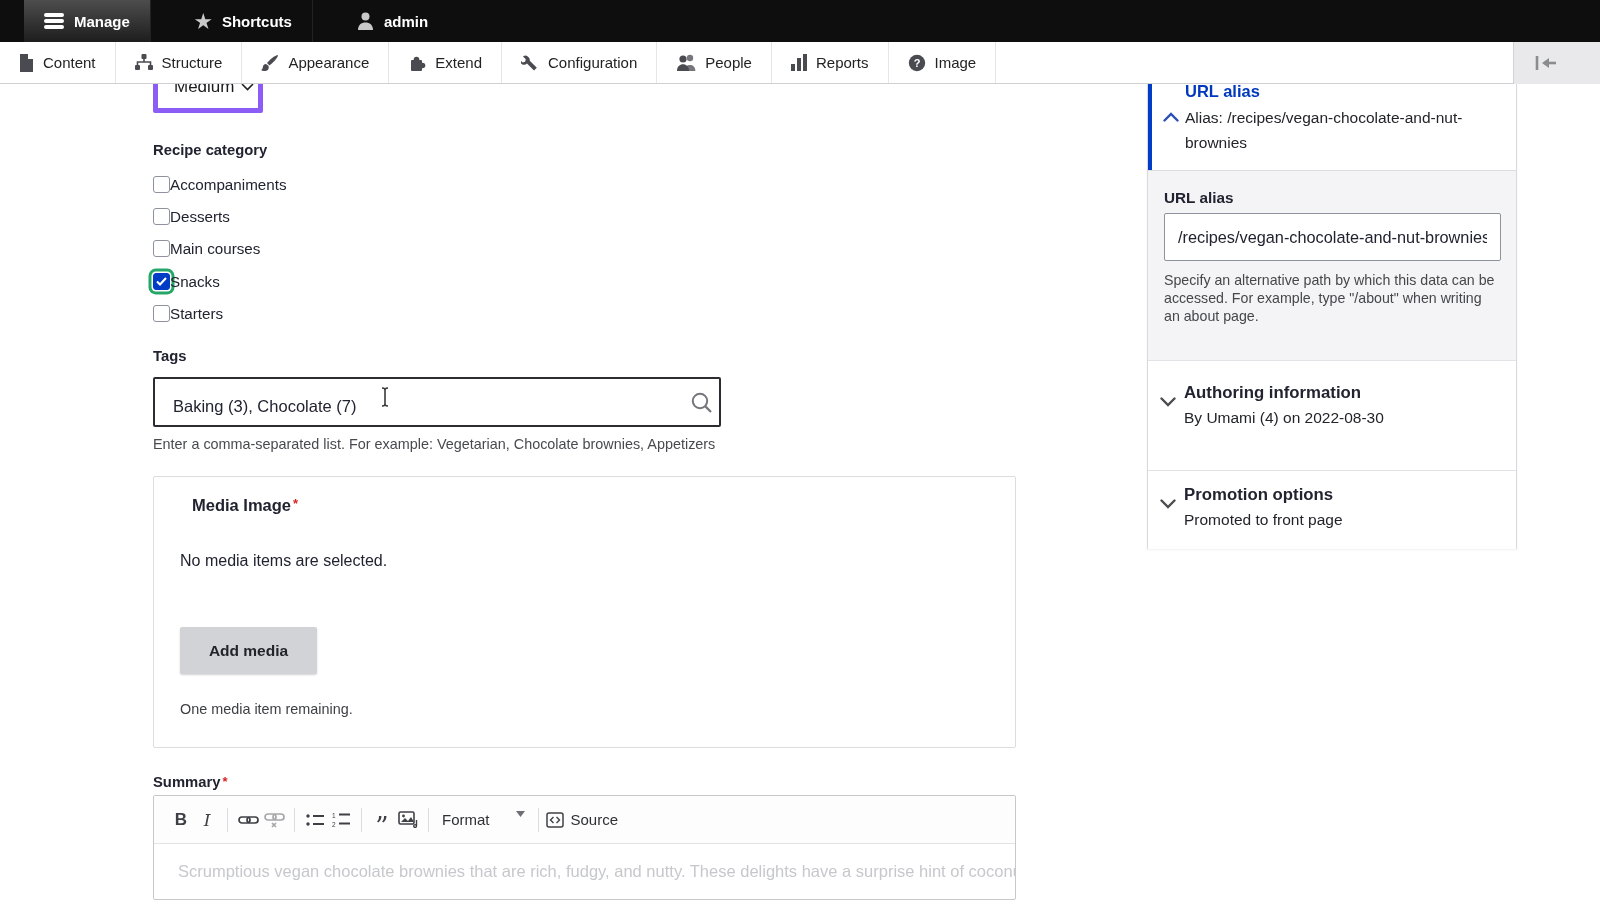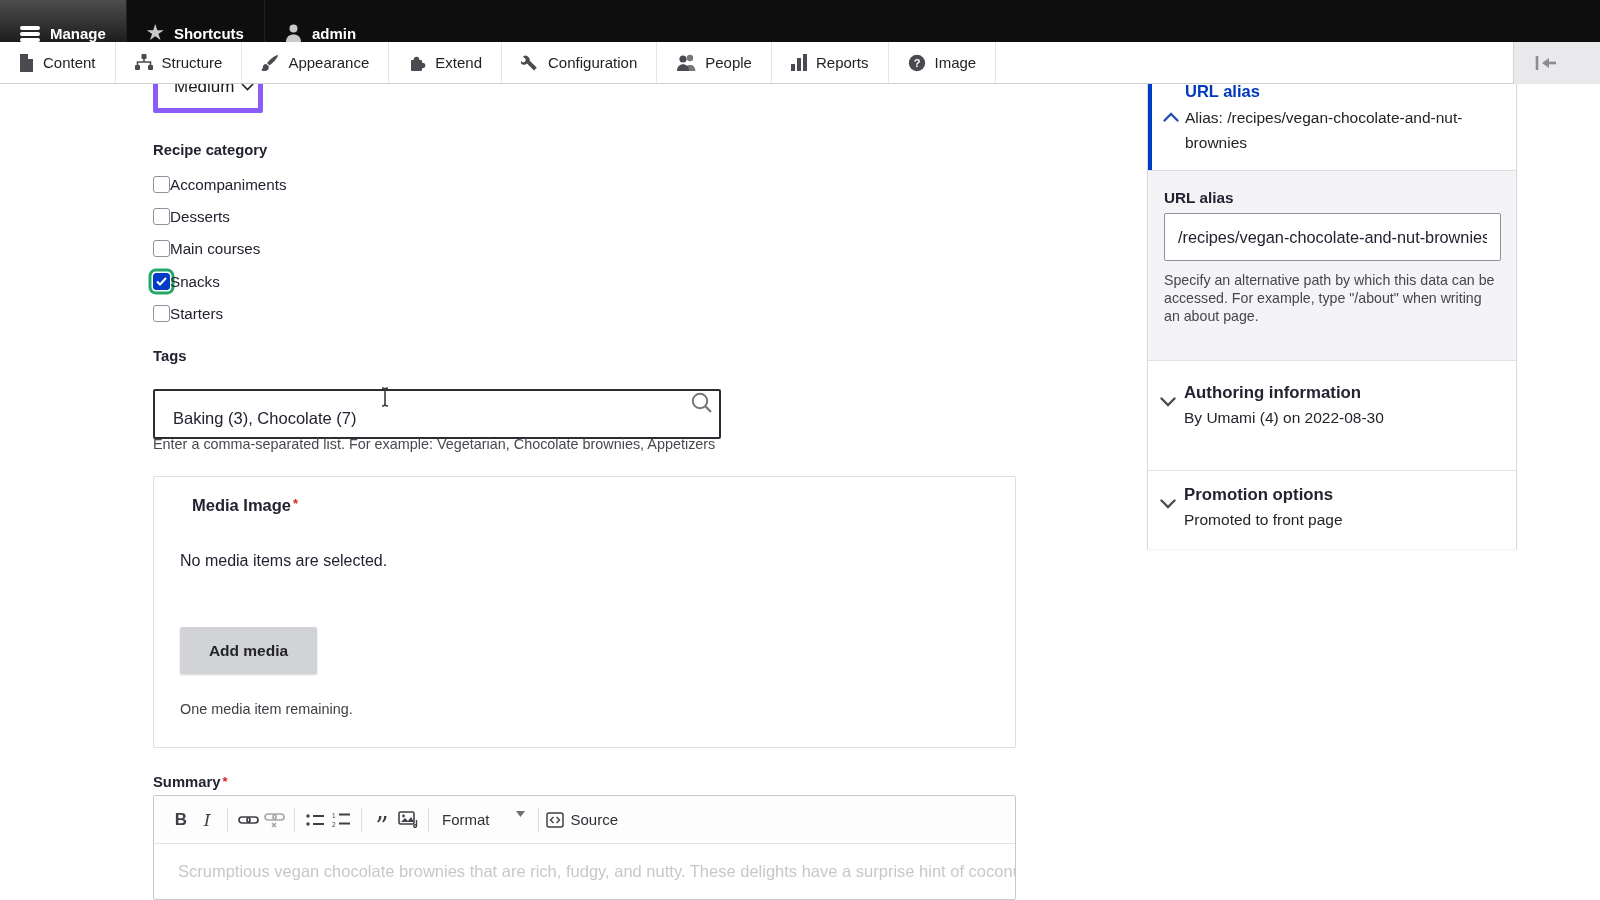--- a/index.html
+++ b/index.html
@@ -1,21 +1,21 @@
 <!DOCTYPE html>
 <html><head>
 <meta charset="utf-8">
 <style>
   * { box-sizing: border-box; margin: 0; padding: 0; }
   html,body { width:1600px; height:900px; overflow:hidden; }
   body { position:relative; background:#fff; font-family:"Liberation Sans", sans-serif; color:#222330; }
 
   
   .admin-bar { position:absolute; left:0; top:0; width:1600px; height:42px; background:#0e0e0e; z-index:30; display:flex; align-items:stretch; }
-  .abar-tab { display:flex; align-items:flex-end; gap:10px; padding:0 20px; color:#fff; font-size:15px; font-weight:bold; cursor:pointer; border-right:1px solid #222; }
+  .abar-tab { display:flex; align-items:center; gap:10px; padding:0 20px; color:#fff; font-size:15px; font-weight:bold; cursor:pointer; border-right:1px solid #222;margin-left:24px; }
   .abar-tab.active { background:linear-gradient(#4d4d4d,#1d1d1d); }
   .abar-ico { display:inline-flex; }
   .star-glyph { color:#c9c9c9; font-size:19px; line-height:1; }
 
   
   .toolbar { position:absolute; left:0; top:42px; width:1600px; height:42px; background:#fff; z-index:29; display:flex; border-bottom:1px solid #cfd0d4; }
   .tb-tab { display:flex; align-items:center; justify-content:center; gap:9px; padding:0 19px; font-size:15px; color:#232323; border-right:1px solid #e6e6e8; cursor:pointer; background:#fff; }
   .tb-tab svg { flex:none; }
   .tb-right { position:absolute; right:0; top:0; width:87px; height:42px; background:#e9e9eb; border-left:1px solid #d2d2d5; display:flex; align-items:center; }
   .tray-toggle { margin-left:17px; width:30px; height:26px; display:flex; align-items:center; justify-content:center; cursor:pointer; }
@@ -29,21 +29,21 @@
   .cat-label { position:absolute; left:153px; top:142px; }
   .cat-list { position:absolute; left:153px; top:168px; display:flex; flex-direction:column; }
   .cat-row { display:flex; align-items:center; height:32.4px; cursor:pointer; }
   .cbox { width:17px; height:17px; border:1px solid #8e929c; border-radius:3px; background:#fff; flex:none; display:flex; align-items:center; justify-content:center; }
   .cat-row.checked .cbox { background:#003cc5; border-color:#003cc5; box-shadow:0 0 0 1.5px #fff, 0 0 0 4.5px #26a769; }
   .cbox svg { display:none; }
   .cat-row.checked .cbox svg { display:block; }
   .cat-opt-label { font-size:15.2px; color:#222330; }
 
   .tags-label { position:absolute; left:153px; top:348px; }
-  .tags-input { position:absolute; left:153px; top:377px; width:568px; height:50px; border:2px solid #2b2b31; border-radius:2px; background:#fff; font-family:"Liberation Sans",sans-serif; font-size:16.5px; color:#222330; padding:8px 48px 0 18px;margin-top:12px; }
+  .tags-input { position:absolute; left:153px; top:377px; width:568px; height:50px; border:2px solid #2b2b31; border-radius:2px; background:#fff; font-family:"Liberation Sans",sans-serif; font-size:16.5px; color:#222330; padding:8px 48px 0 18px; }
   .tags-search-ico { position:absolute; left:690px; top:391px; }
   .ibeam-cursor { position:absolute; left:379px; top:386px; }
   .tags-help { position:absolute; left:153px; top:436px; font-size:14.4px; color:#494a50; }
 
   .media-panel { position:absolute; left:153px; top:476px; width:863px; height:272px; background:#fff; border:1px solid #dcdde1; border-radius:2px; }
   .media-title { position:absolute; left:26px; top:19px; font-size:16.5px; font-weight:bold;margin-left:12px; }
   .media-empty { position:absolute; left:26px; top:75px; font-size:16px; color:#222330; }
   .add-media-btn { position:absolute; left:26px; top:150px; width:137px; height:47px; background:#d2d3d7; border:none; border-radius:2px; font-family:"Liberation Sans",sans-serif; font-weight:bold; font-size:15.5px; color:#232429; cursor:pointer; box-shadow:0 1px 2px rgba(0,0,0,.18); }
   .media-remaining { position:absolute; left:26px; top:224px; font-size:14.4px; color:#3f4045; }
 

